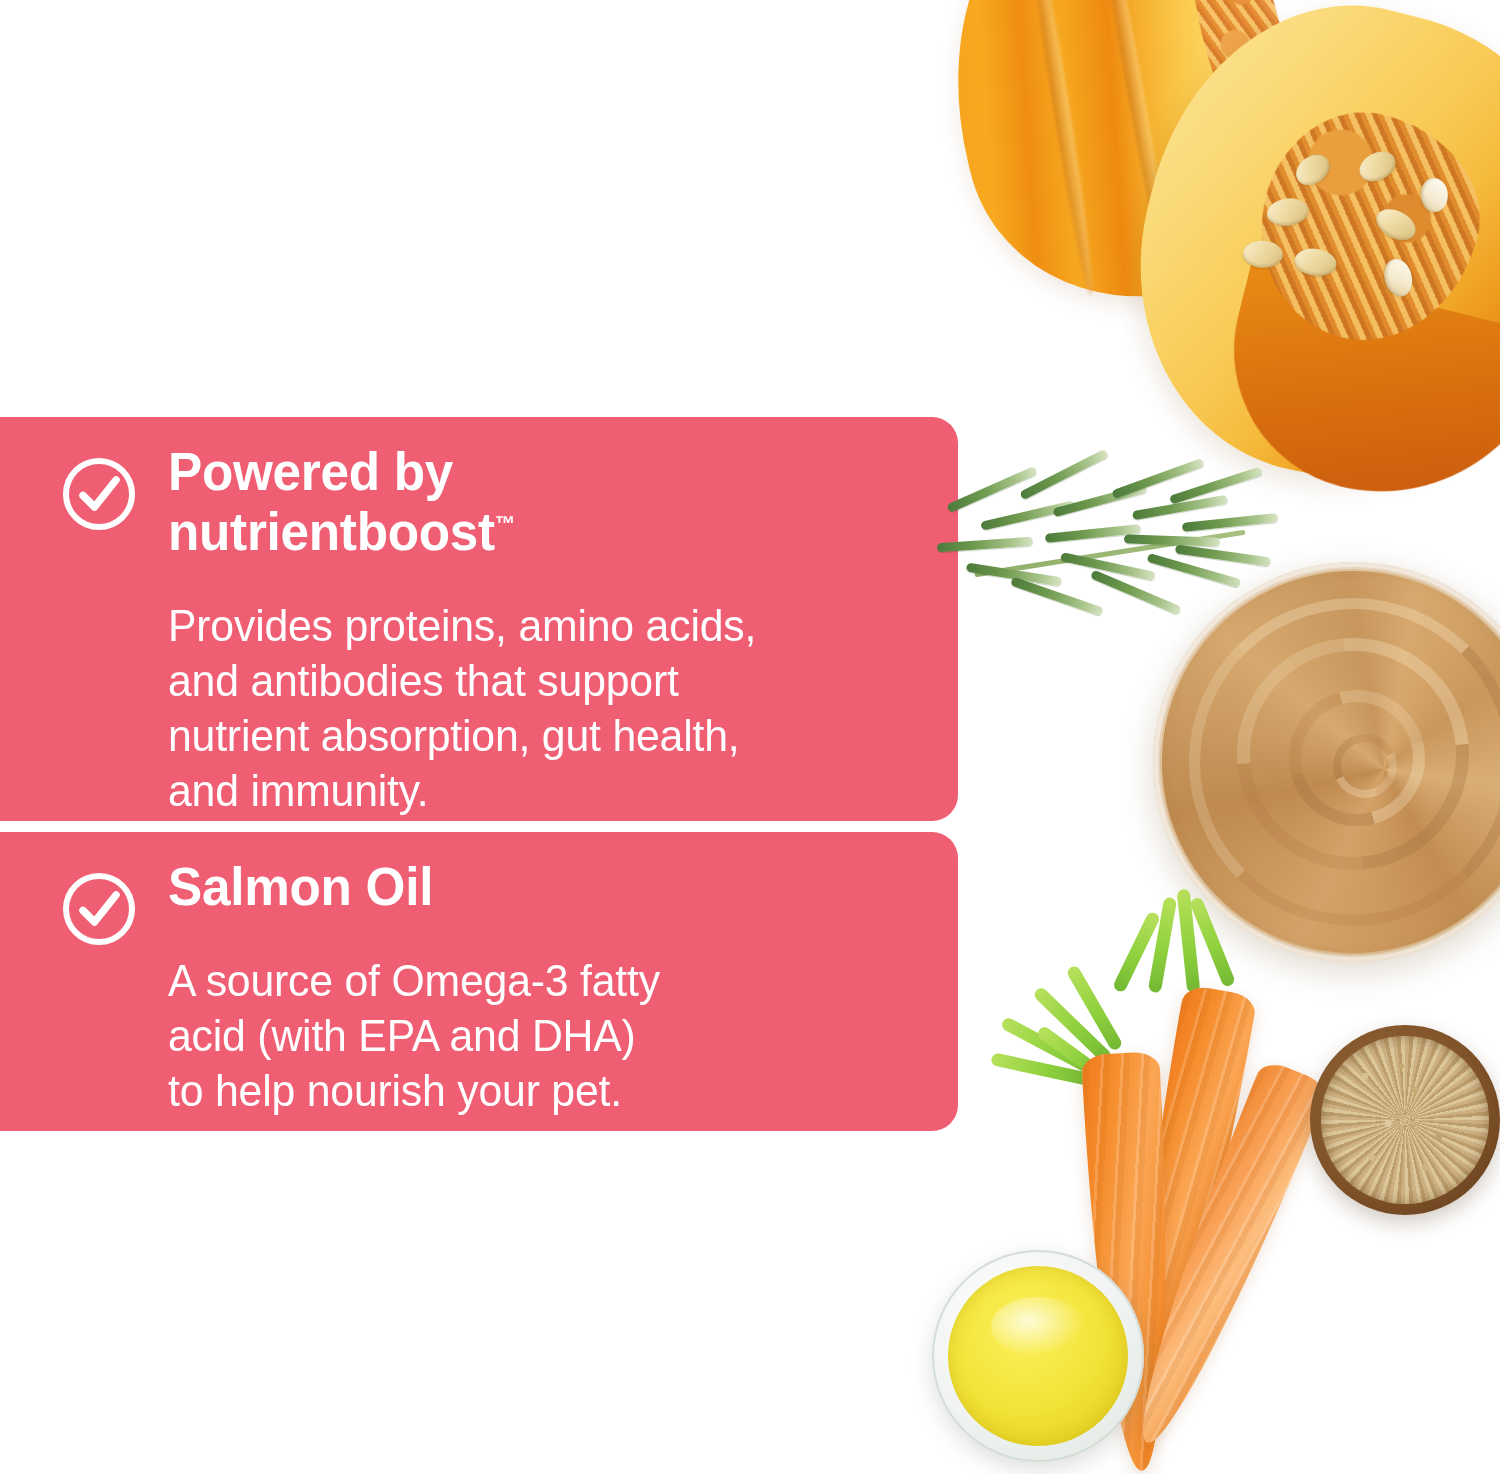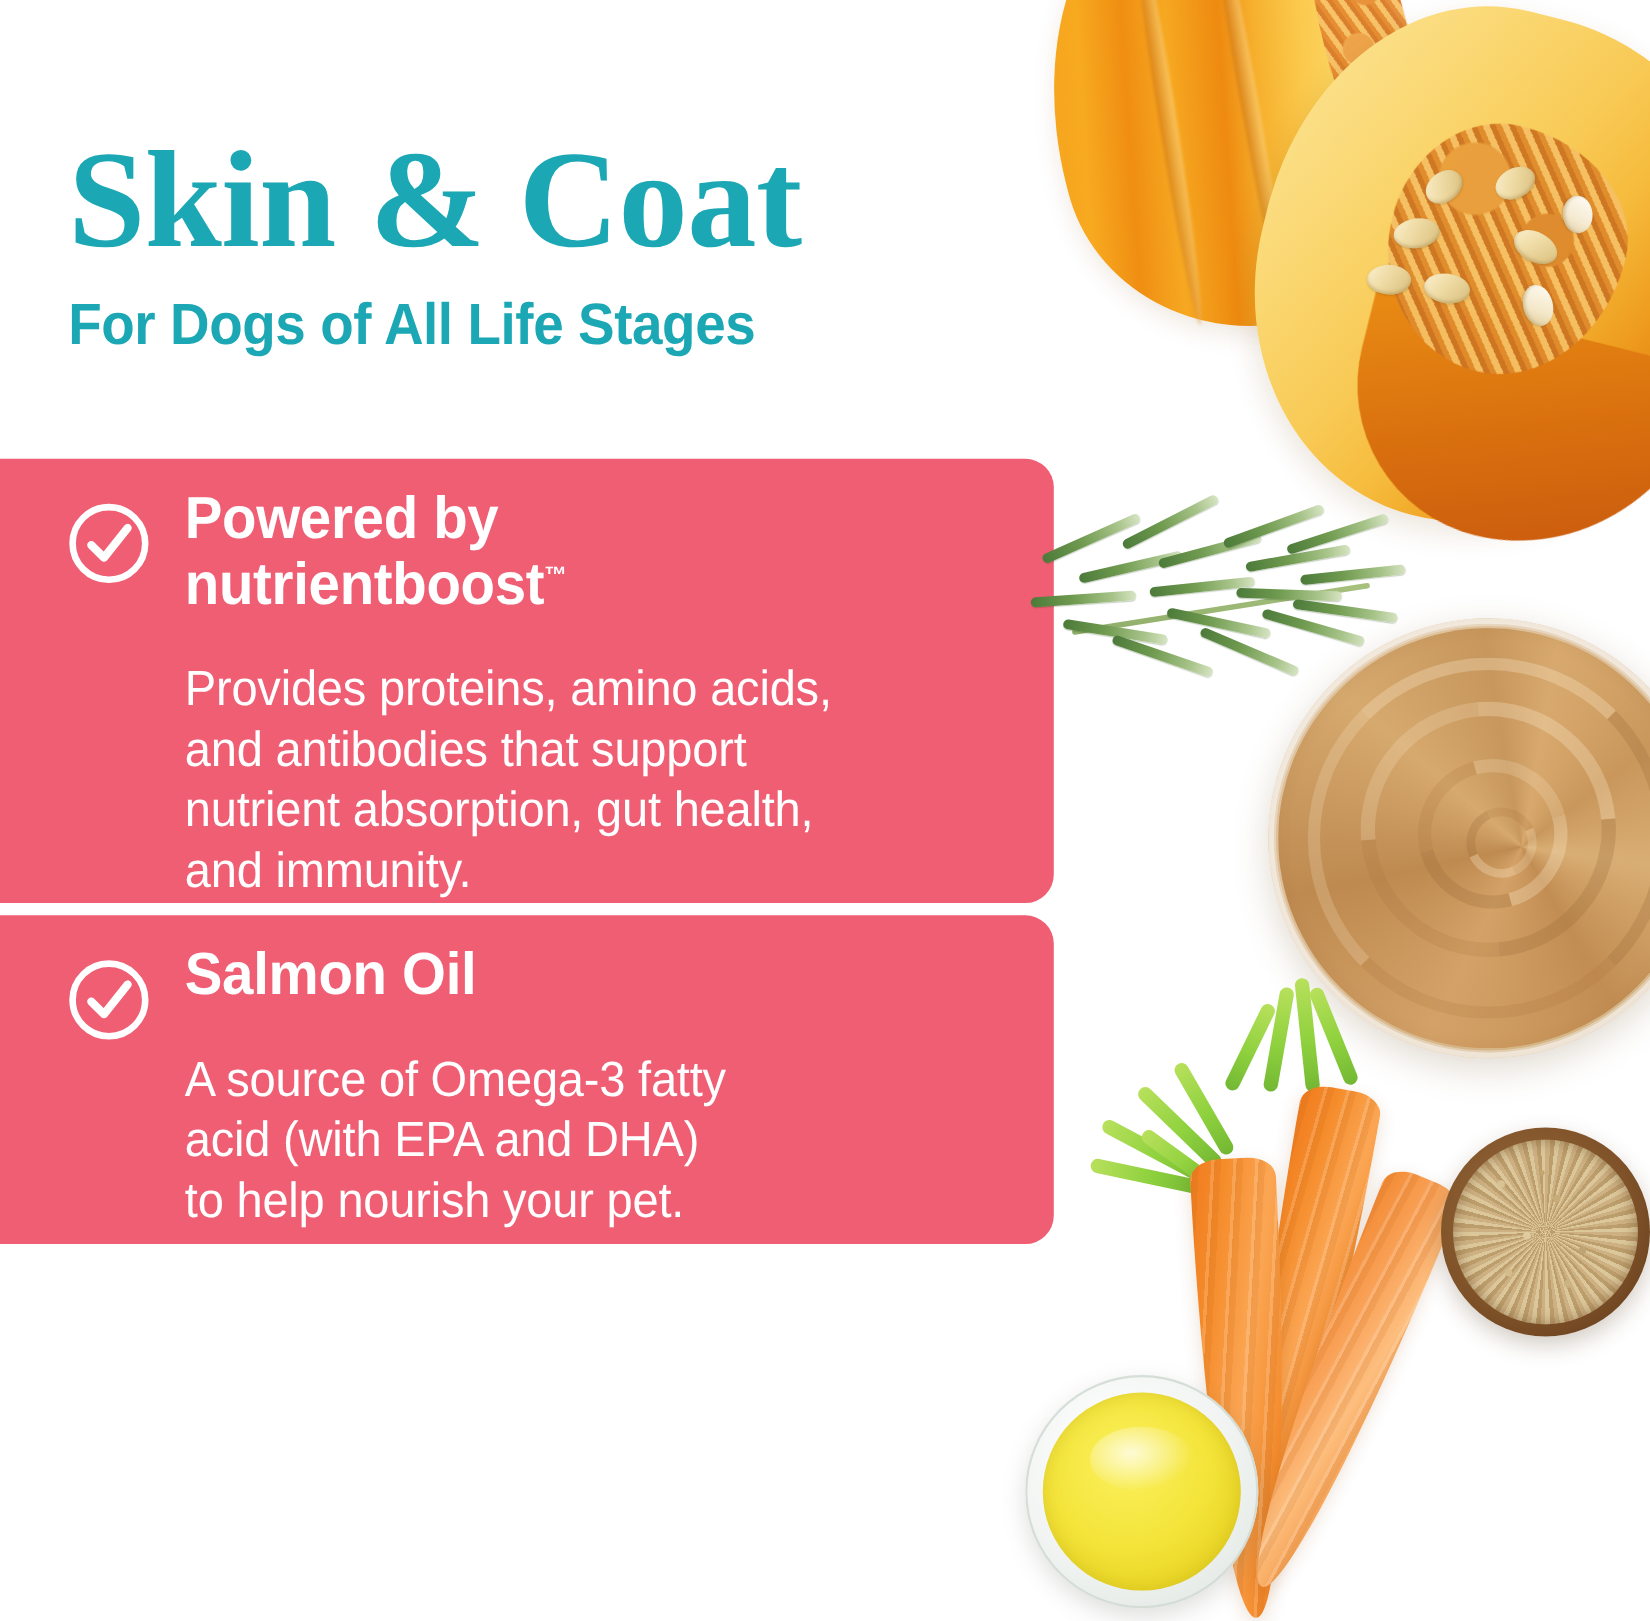--- a/index.html
+++ b/index.html
@@ -356,24 +356,20 @@
     width: 44%; height: 28%;
     border-radius: 50%;
     background: radial-gradient(ellipse at 40% 40%, rgba(255,255,255,.75), rgba(255,255,255,0) 70%);
   }
 </style>
 </head>
 <body>
 
 <div id="page">
 
-  <div class="heading-block">
-    <h1 class="main-title">Skin &amp; Coat</h1>
-    <h2 class="sub-title">For Dogs of All Life Stages</h2>
-  </div>
 
   <div class="panel panel-1">
     <div class="panel-inner">
 
       <div class="check-icon">
         <svg viewBox="0 0 78 78" xmlns="http://www.w3.org/2000/svg">
           <circle cx="39" cy="39" r="33" fill="none" stroke="#ffffff" stroke-width="6"></circle>
           <path d="M23 40.5 L34.5 52 L56 25" fill="none" stroke="#ffffff" stroke-width="7.5" stroke-linecap="round" stroke-linejoin="round"></path>
         </svg>
       </div>

